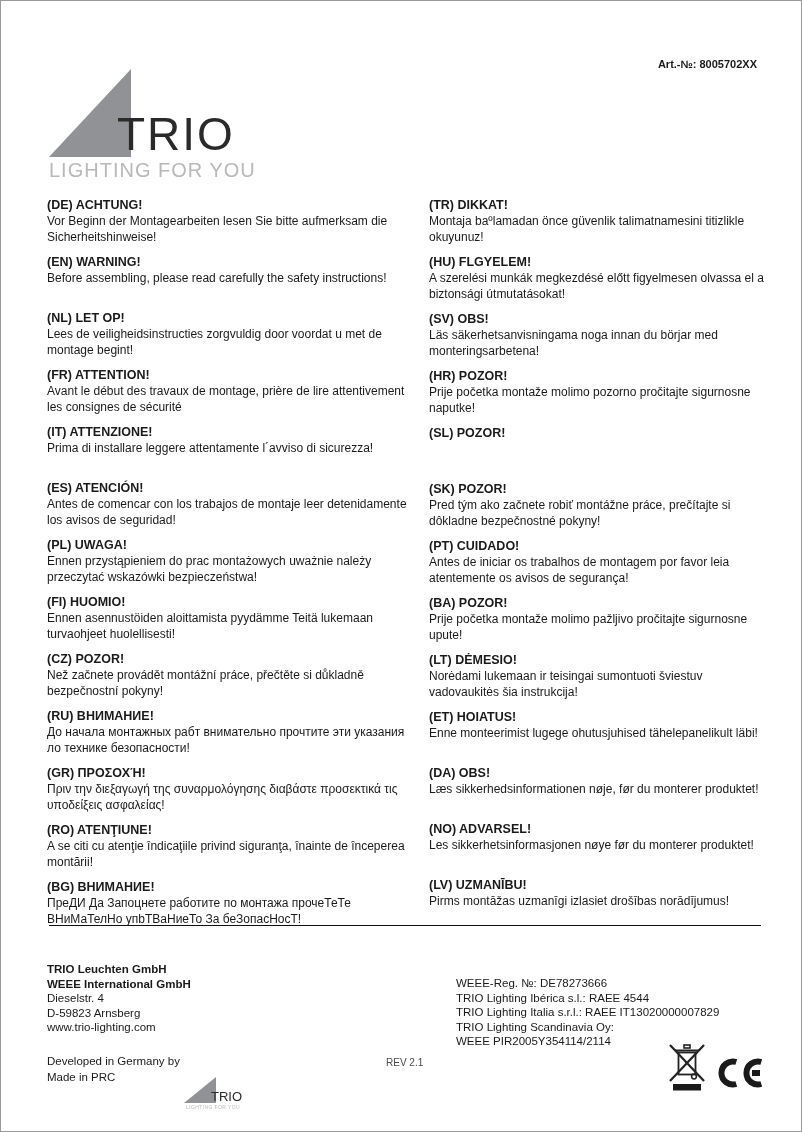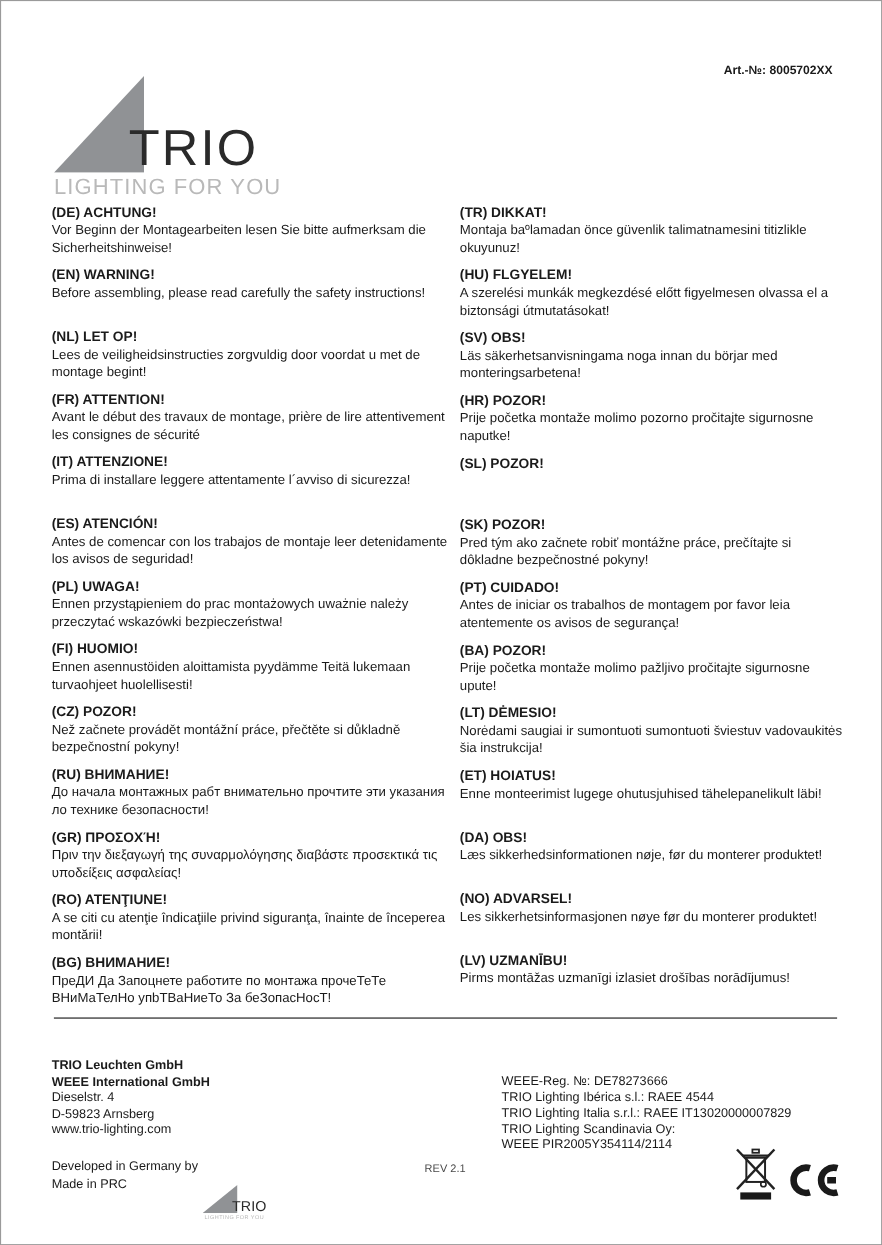--- a/index.html
+++ b/index.html
@@ -15,22 +15,22 @@
   }
   
   .artno{position:absolute;top:57px;right:44px;font-size:11px;font-weight:bold;}
   .logo{position:absolute;left:48px;top:66px;width:220px;height:112px;}
   .logo .tri{position:absolute;left:0;top:2px;width:82px;height:88px;background:#909295;
     clip-path:polygon(100% 0,100% 100%,0 100%);}
   .logo .brand{position:absolute;left:68px;top:44px;font-size:46px;line-height:46px;
     font-weight:normal;color:#2a2a2a;letter-spacing:2px;}
   .logo .tag{position:absolute;left:0;top:92px;font-size:20px;color:#b9b9b9;letter-spacing:1px;white-space:nowrap;}
   
-  .warnings{position:absolute;left:46px;top:184px;width:722px;
-    display:grid;grid-template-columns:360px 1fr;column-gap:11px;}
+  .warnings{position:absolute;left:46px;top:196px;width:722px;
+    display:grid;grid-template-columns:360px 1fr;column-gap:22px;}
   .wb{min-height:47px;margin-bottom:9px;}
   .wh{font-size:12.5px;font-weight:bold;line-height:17px;}
   .wt{font-size:12px;line-height:15.5px;}
   
   .divider{position:absolute;left:48px;right:40px;top:924px;border-top:1.5px solid #111;}
   .company{position:absolute;left:46px;top:961px;font-size:11.5px;line-height:14.5px;}
   .company .b{font-weight:bold;}
   .weee{position:absolute;left:455px;top:975px;font-size:11.5px;line-height:14.5px;}
   .made{position:absolute;left:46px;top:1052px;font-size:11.5px;line-height:16px;}
   .rev{position:absolute;left:385px;top:1056px;font-size:10px;color:#4a4a4a;}
@@ -137,21 +137,21 @@
       <div class="wb">
           <div class="wh">(PT) CUIDADO!</div>
           <div class="wt">Antes de iniciar os trabalhos de montagem por favor leia atentemente os avisos de segurança!</div>
         </div>
       <div class="wb">
           <div class="wh">(BA) POZOR!</div>
           <div class="wt">Prije početka montaže molimo pažljivo pročitajte sigurnosne upute!</div>
         </div>
       <div class="wb">
           <div class="wh">(LT) DĖMESIO!</div>
-          <div class="wt">Norėdami saugiai ir sumontuoti sumontuoti šviestuv vadovaukitės šia instrukcija!</div>
+          <div class="wt">Norėdami lukemaan ir teisingai sumontuoti šviestuv vadovaukitės šia instrukcija!</div>
         </div>
       <div class="wb">
           <div class="wh">(ET) HOIATUS!</div>
           <div class="wt">Enne monteerimist lugege ohutusjuhised tähelepanelikult läbi!</div>
         </div>
       <div class="wb">
           <div class="wh">(DA) OBS!</div>
           <div class="wt">Læs sikkerhedsinformationen nøje, før du monterer produktet!</div>
         </div>
       <div class="wb">

